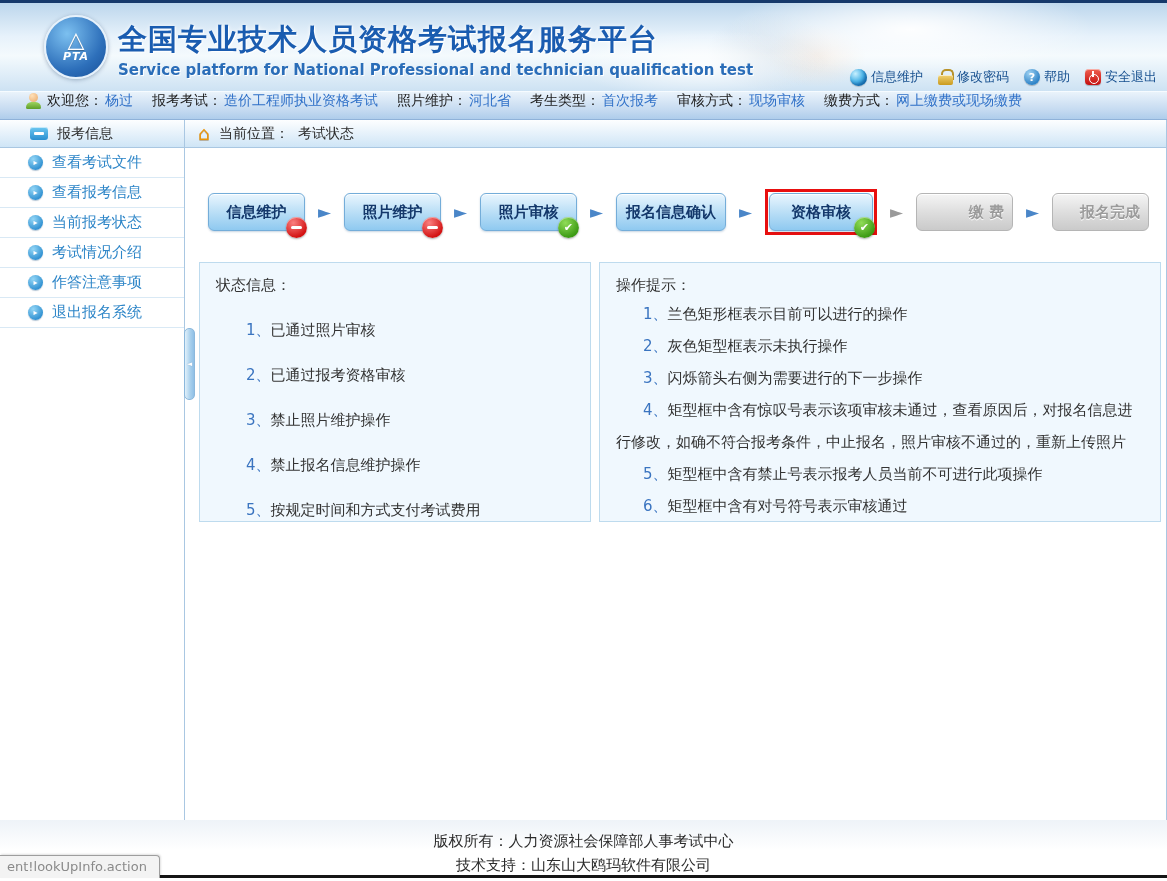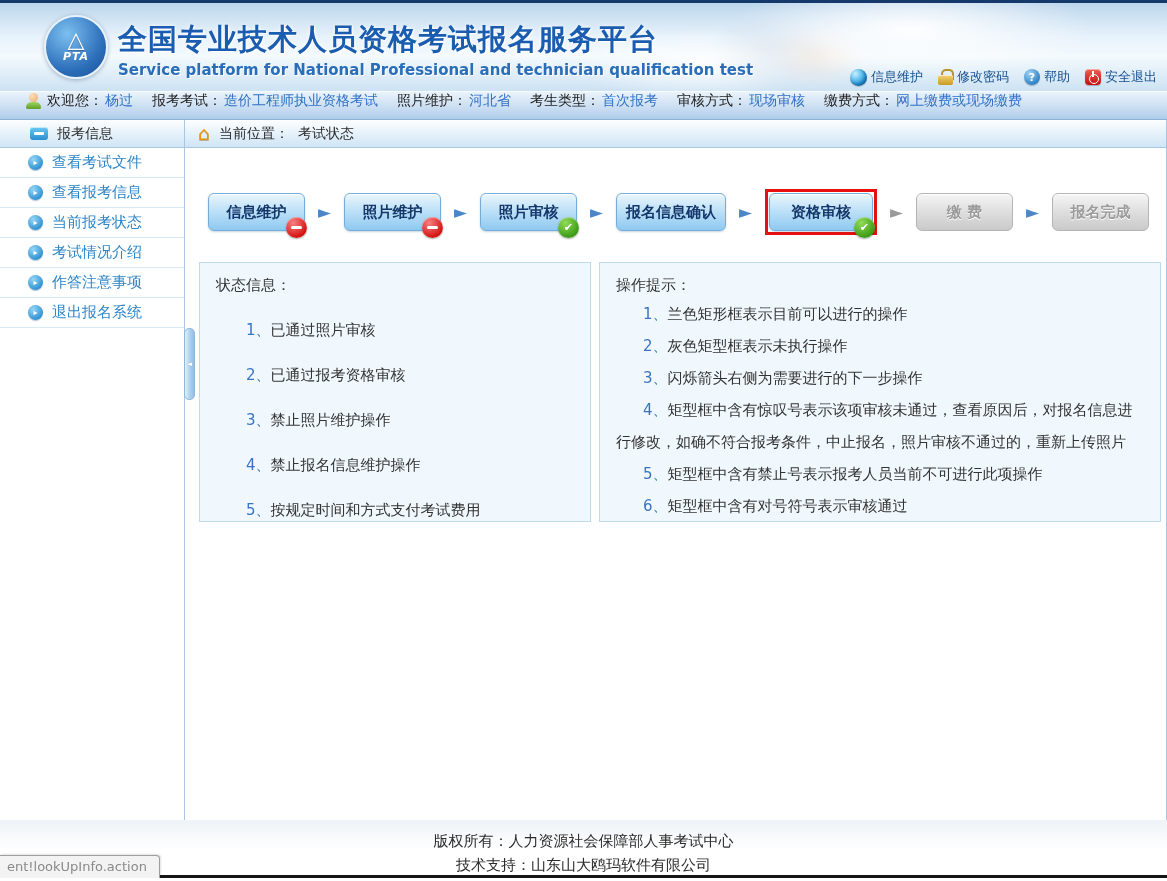--- a/index.html
+++ b/index.html
@@ -144,20 +144,21 @@
   .step.wide { min-width:110px; }
   .step.enabled {
     background:linear-gradient(180deg,#eaf6fe 0%, #bfe1f7 45%, #8fc9f0 100%);
     border:1px solid #74add9; color:#14386b;
     box-shadow:inset 0 1px 0 rgba(255,255,255,.85), 0 1px 2px rgba(40,90,140,.25);
   }
   .step.disabled {
     background:linear-gradient(180deg,#f5f5f5 0%, #dedede 50%, #cacaca 100%);
     border:1px solid #b5b5b5; color:#9b9b9b; text-shadow:0 1px 0 #fff; cursor:default;
     box-shadow:inset 0 1px 0 rgba(255,255,255,.9);
+    justify-content:flex-end;
   }
   .hl-wrap { border:3px solid #e80f0f; padding:1px; display:inline-flex; }
   .badge {
     position:absolute; right:-3px; bottom:-8px; width:21px; height:21px; border-radius:50%;
     display:flex; align-items:center; justify-content:center;
     box-shadow:0 1px 2px rgba(0,0,0,.35), inset 0 1px 0 rgba(255,255,255,.45);
   }
   .badge.forbidden { background:radial-gradient(circle at 35% 28%, #f98080, #d31212 72%); }
   .badge.forbidden::after { content:""; width:11px; height:3px; background:#fff; border-radius:2px; }
   .badge.passed {

